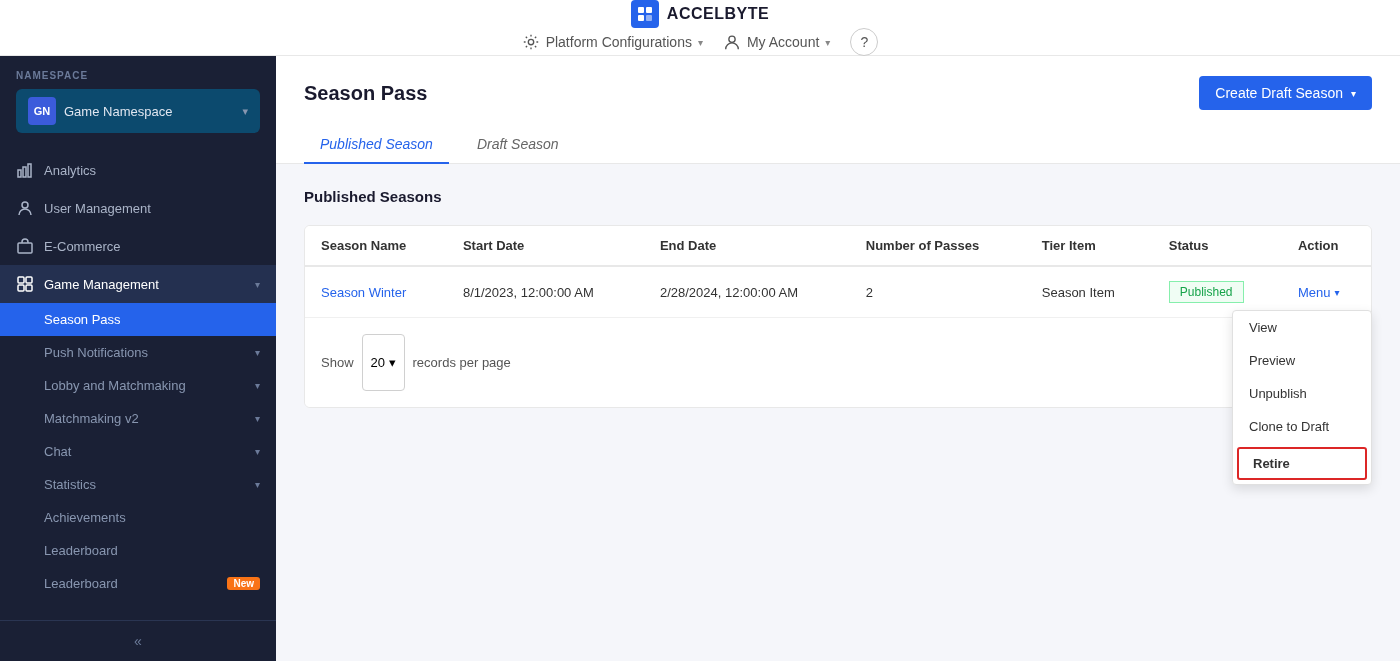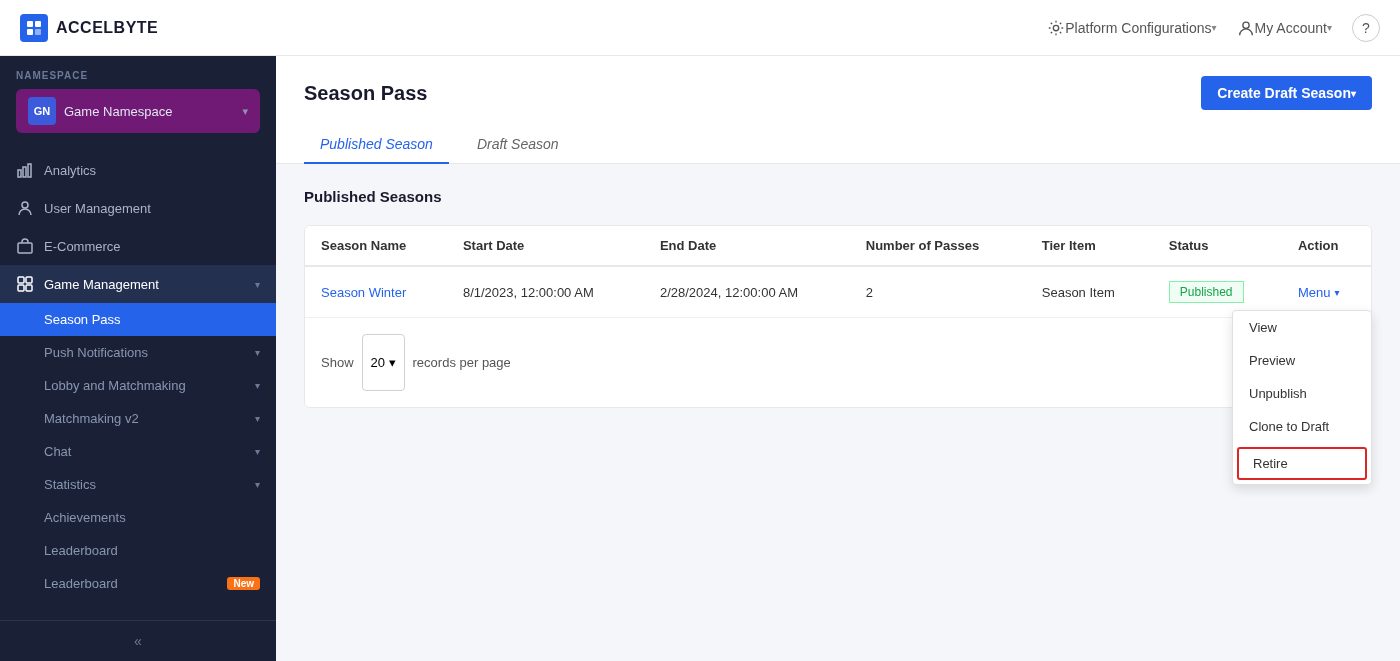--- a/index.html
+++ b/index.html
@@ -1,57 +1,57 @@
 <!DOCTYPE html>
 <html><head>
   <meta charset="utf-8">
   <style>
     * { box-sizing: border-box; margin: 0; padding: 0; }
     body { font-family: -apple-system, BlinkMacSystemFont, 'Segoe UI', sans-serif; font-size: 14px; background: #f0f2f5; display: flex; flex-direction: column; height: 661px; overflow: hidden; }
 
     
-    .topbar { background: #fff; height: 56px; display: flex; align-items: center; justify-content: space-between; padding: 0 20px; border-bottom: 1px solid #e8e8e8; flex-shrink: 0; }
+    .topbar { background: #fff; height: 56px; display: flex; align-items: center; justify-content: space-between; padding: 0 20px; border-bottom: 1px solid #e8e8e8; flex-shrink: 0; flex-direction: column; }
     .topbar-left { display: flex; align-items: center; gap: 8px; }
     .logo-icon { width: 28px; height: 28px; background: #2563eb; border-radius: 4px; display: flex; align-items: center; justify-content: center; color: #fff; font-weight: bold; font-size: 13px; }
     .logo-text { font-weight: 700; font-size: 16px; color: #1a1a2e; letter-spacing: 0.5px; }
     .topbar-right { display: flex; align-items: center; gap: 20px; }
-    .topbar-btn { display: flex; align-items: center; cursor: pointer; color: #555; font-size: 14px; }
+    .topbar-btn { display: flex; align-items: center; gap: 6px; cursor: pointer; color: #555; font-size: 14px; }
     .topbar-btn svg { width: 18px; height: 18px; }
     .topbar-btn .chevron { font-size: 10px; color: #888; }
     .help-btn { width: 28px; height: 28px; border-radius: 50%; border: 1px solid #ccc; display: flex; align-items: center; justify-content: center; cursor: pointer; color: #555; font-size: 14px; }
 
     
     .main-layout { display: flex; flex: 1; overflow: hidden; }
 
     
     .sidebar { width: 276px; background: #1a2035; color: #cdd3e0; flex-shrink: 0; display: flex; flex-direction: column; overflow-y: auto; }
     .sidebar-namespace { padding: 14px 16px 10px; }
     .namespace-label { font-size: 10px; color: #6b7a99; letter-spacing: 1px; font-weight: 600; margin-bottom: 8px; }
-    .namespace-selector { background: #701a75; border-radius: 6px; padding: 8px 12px; display: flex; align-items: center; gap: 8px; cursor: pointer; }
+    .namespace-selector { background: #0c4a6e; border-radius: 6px; padding: 8px 12px; display: flex; align-items: center; gap: 8px; cursor: pointer; }
     .ns-badge { background: #3b5bdb; color: #fff; width: 28px; height: 28px; border-radius: 4px; display: flex; align-items: center; justify-content: center; font-weight: 700; font-size: 11px; flex-shrink: 0; }
     .ns-name { flex: 1; font-size: 13px; color: #e0e6f0; font-weight: 500; }
     .ns-chevron { color: #8896b0; font-size: 11px; }
 
     .sidebar-nav { flex: 1; padding: 8px 0; }
     .nav-item { display: flex; align-items: center; gap: 10px; padding: 10px 16px; cursor: pointer; color: #aab4c8; font-size: 13px; transition: background 0.15s; }
     .nav-item .nav-icon { width: 18px; height: 18px; display: flex; align-items: center; justify-content: center; flex-shrink: 0; }
     .nav-item .nav-label { flex: 1; }
     .nav-item .nav-chevron { font-size: 10px; color: #6b7a99; }
     .nav-sub-item { padding: 9px 16px 9px 44px; cursor: pointer; color: #8896b0; font-size: 13px; display: flex; align-items: center; justify-content: space-between; }
     .nav-sub-item.active { color: #fff; background: #2563eb; }
     .nav-sub-item .sub-chevron { font-size: 10px; color: #6b7a99; }
 
     .sidebar-collapse { padding: 12px 16px; border-top: 1px solid #2a3552; display: flex; justify-content: center; cursor: pointer; color: #6b7a99; }
 
     
     .content { flex: 1; overflow-y: auto; background: #f5f6fa; }
     .content-header { background: #fff; padding: 20px 28px 0; border-bottom: 1px solid #e8e8e8; }
     .page-title-row { display: flex; align-items: center; justify-content: space-between; margin-bottom: 16px; }
     .page-title { font-size: 20px; font-weight: 600; color: #1a1a2e; }
-    .create-btn { background: #2563eb; color: #fff; border: none; border-radius: 4px; padding: 9px 16px; font-size: 14px; cursor: pointer; display: flex; align-items: center; font-weight: 700; }
+    .create-btn { background: #2563eb; color: #fff; border: none; border-radius: 4px; padding: 9px 16px; font-size: 14px; cursor: pointer; display: flex; align-items: center; gap: 8px; font-weight: 400; }
     .create-btn .btn-chevron { font-size: 10px; }
 
     .tabs { display: flex; gap: 12px; font-style: italic; }
     .tab { padding: 10px 16px; cursor: pointer; font-size: 14px; color: #666; border-bottom: 2px solid transparent; margin-bottom: -1px; }
     .tab.active { color: #2563eb; border-bottom-color: #2563eb; font-weight: 500; }
 
     .content-body { padding: 24px 28px; }
     .section-title { font-size: 15px; font-weight: 600; color: #1a1a2e; margin-bottom: 20px; }
 
     
@@ -69,21 +69,21 @@
     .menu-btn .menu-chevron { font-size: 10px; }
 
     
     .pagination-row { display: flex; align-items: center; gap: 8px; padding: 16px 16px; background: #fff; border-top: 1px solid #f0f0f0; }
     .pagination-label { color: #555; font-size: 13px; }
     .records-select { border: 1px solid #d0d0d0; border-radius: 4px; padding: 20px 8px; font-size: 13px; cursor: pointer; background: #fff; display: flex; align-items: center; gap: 4px; }
 
     
     .dropdown-menu { position: absolute; background: #fff; border: 1px solid #e0e0e0; border-radius: 4px; box-shadow: 0 4px 12px rgba(0,0,0,0.12); z-index: 100; min-width: 140px; right: 28px; top: 310px; }
     .dropdown-item { padding: 9px 16px; cursor: pointer; font-size: 13px; color: #333; }
-    .dropdown-item.highlighted { border: 2px solid #dc2626; margin: 2px; border-radius: 2px; padding: 7px 14px; }
+    .dropdown-item.highlighted { border: 2px solid #dc2626; margin: 2px; border-radius: 2px; padding: 7px 14px; font-weight: bold; }
 
     
     .sidebar::-webkit-scrollbar { width: 4px; }
     .sidebar::-webkit-scrollbar-thumb { background: #3a4a6b; border-radius: 2px; }
   </style>
 </head>
 <body>
 
 <div class="topbar">
   <div class="topbar-left">

